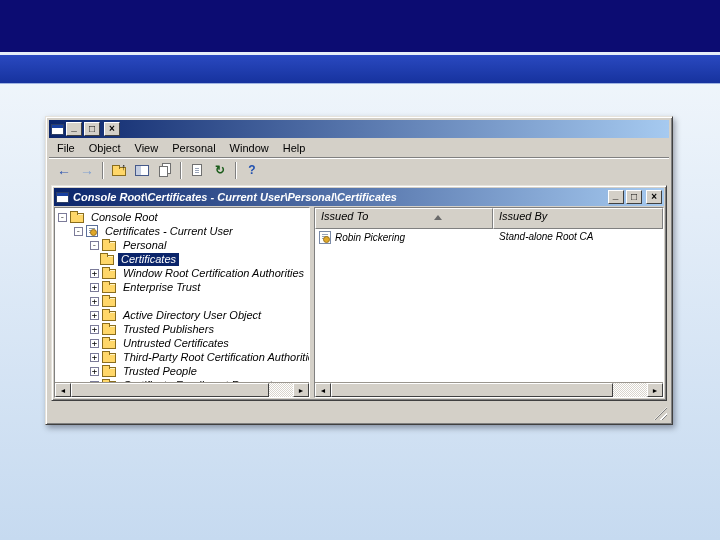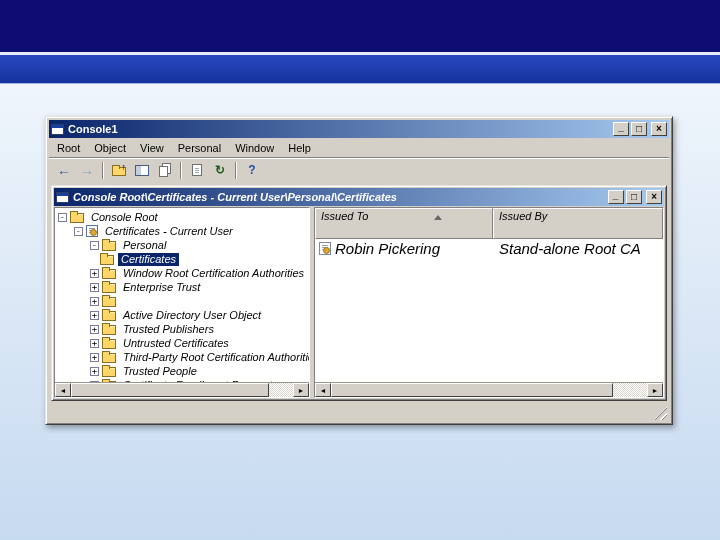--- a/index.html
+++ b/index.html
@@ -93,29 +93,29 @@
   .certdoc::after { content:""; position:absolute; right:0; bottom:0; width:5px; height:5px;
                     border-radius:50%; background:#e0a828; border:1px solid #9a7420; }
   .tlabel { padding:0 3px; line-height:13px; }
   .sel .tlabel { background:#0a246a; color:#fff; outline:1px dotted rgba(255,255,255,.75); }
 
   .splitter { width:4px; flex:none; background:#d4d0c8; }
 
   
   .list-pane { flex:1; display:flex; flex-direction:column; background:#fff;
                border:1px solid; border-color:#808080 #ffffff #ffffff #808080; overflow:hidden; }
-  .lheader { height:31px; flex:none; display:flex; background:#d4d0c8; }
+  .lheader { height:21px; flex:none; display:flex; background:#d4d0c8; }
   .hcell { background:#d4d0c8; border:1px solid; border-color:#ffffff #808080 #808080 #ffffff;
            font-size:11px; padding:1px 5px; position:relative; overflow:hidden; white-space:nowrap; }
   .hcell.c1 { width:178px; flex:none; } .hcell.c2 { flex:1; }
   .sort { position:absolute; right:50px; top:6px; width:0; height:0;
           border-left:4px solid transparent; border-right:4px solid transparent;
           border-bottom:5px solid #6a6a6a; }
   .lbody { flex:1; background:#fff; overflow:hidden; padding-top:2px; }
-  .lrow { display:flex; height:15px; align-items:center; font-size:15px; }
+  .lrow { display:flex; height:15px; align-items:flex-start; font-size:10px; }
   .lcell1 { width:178px; flex:none; display:flex; align-items:center; padding-left:4px; white-space:nowrap; }
   .lcell2 { flex:1; padding-left:6px; white-space:nowrap; }
   .certicon { width:12px; height:13px; flex:none; margin-right:4px; position:relative;
               background:#fff; border:1px solid #7a8aa8; }
   .certicon::before { content:""; position:absolute; left:2px; top:2px; right:2px; height:1px;
                       background:#96a4ba; box-shadow:0 2px 0 #96a4ba, 0 4px 0 #96a4ba; }
   .certicon::after { content:""; position:absolute; right:0; bottom:0; width:5px; height:5px;
                      border-radius:50%; background:#e0a828; border:1px solid #9a7420; }
 
   
@@ -134,29 +134,28 @@
 <body>
 
 <div class="bar-top"></div>
 <div class="bar-sep"></div>
 <div class="bar-blue"></div>
 
 <div class="mmc">
 
   <div class="titlebar">
     <span class="winico"></span>
-    <span class="ttl">Console1</span>
     <span class="capbtn min">_</span>
     <span class="capbtn">□</span>
     <span class="gap2"></span>
     <span class="capbtn">×</span>
   </div>
 
   <div class="menubar chrome">
-    <span>Root</span>
+    <span>File</span>
     <span>Object</span>
     <span>View</span>
     <span>Personal</span>
     <span>Window</span>
     <span>Help</span>
   </div>
 
   <div class="toolbar chrome">
     <span class="tbtn">
       <span class="tarrow">←</span>

